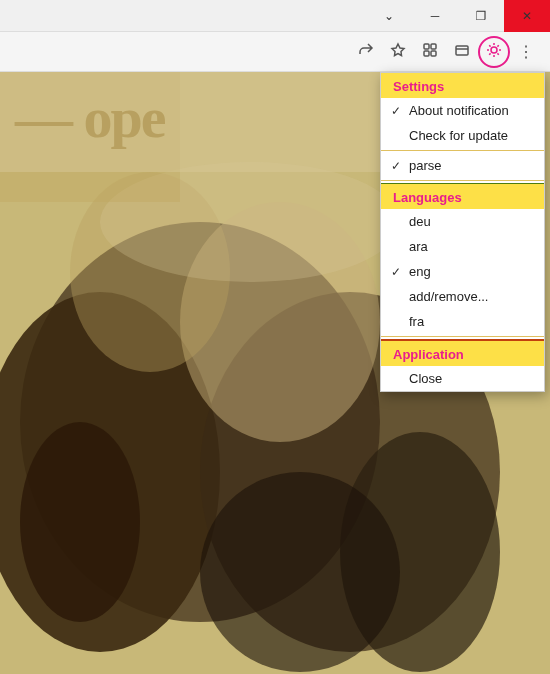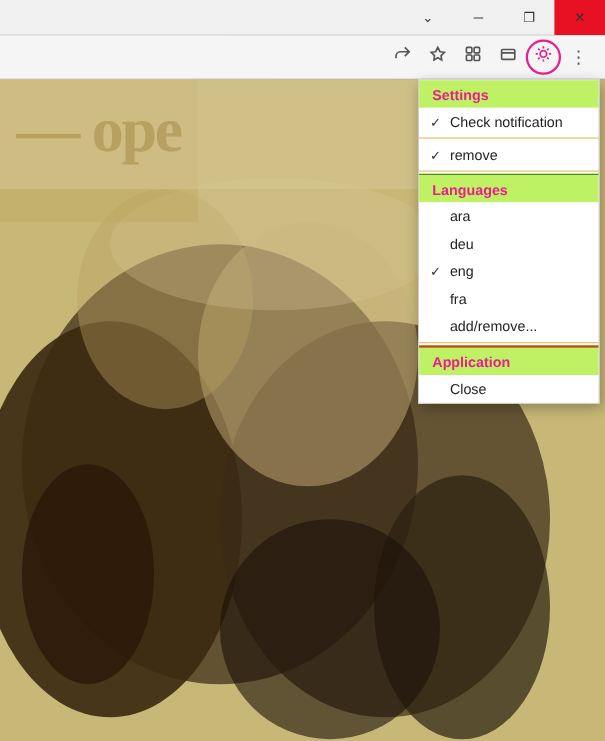--- a/index.html
+++ b/index.html
@@ -100,21 +100,21 @@
       border: 1px solid #ccc;
       box-shadow: 2px 4px 12px rgba(0,0,0,0.3);
       z-index: 100;
     }
 
     .menu-section-header {
       padding: 6px 12px 4px 12px;
       color: #e91e8c;
       font-weight: 600;
       font-size: 13px;
-      background: #bef264;
+      background: #fde047;
     }
 
     .menu-item {
       padding: 5px 12px 5px 28px;
       cursor: pointer;
       display: flex;
       align-items: center;
       position: relative;
       color: #222;
       background: white;
@@ -252,59 +252,62 @@
 <div class="page-text" style="position:absolute;top:72px;left:5px;z-index:3;font-size:58px;font-weight:bold;color:rgba(180,155,90,0.85);font-family:serif;">
   — ope
 </div>
 
 <div class="dropdown-menu">
 
   <div class="menu-section-header">Settings</div>
 
   <div class="menu-item">
     <span class="checkmark">✓</span>
-    <span>Check notification</span>
-  </div>
-
-
+    <span>About notification</span>
+  </div>
+
+
+  <div class="menu-item">
+    <span>Check for update</span>
+  </div>
 
   <div class="menu-divider"></div>
 
 
   <div class="menu-item">
     <span class="checkmark">✓</span>
-    <span>remove</span>
+    <span>parse</span>
   </div>
 
 
   <div class="menu-divider"></div>
 
   <div class="section-languages">
     <div class="menu-section-header">Languages</div>
   </div>
 
   <div class="menu-item">
+    <span>deu</span>
+  </div>
+
+  <div class="menu-item">
     <span>ara</span>
-  </div>
-
-  <div class="menu-item">
-    <span>deu</span>
   </div>
 
   <div class="menu-item">
     <span class="checkmark">✓</span>
     <span>eng</span>
   </div>
 
   <div class="menu-item">
+    <span>add/remove...</span>
+  </div>
+
+  <div class="menu-item">
     <span>fra</span>
-  </div>
-
-  <div class="menu-item">
-    <span>add/remove...</span>
   </div>
 
   <div class="menu-divider"></div>
 
   <div class="section-application">
     <div class="menu-section-header">Application</div>
   </div>
 
 
   <div class="menu-item">

